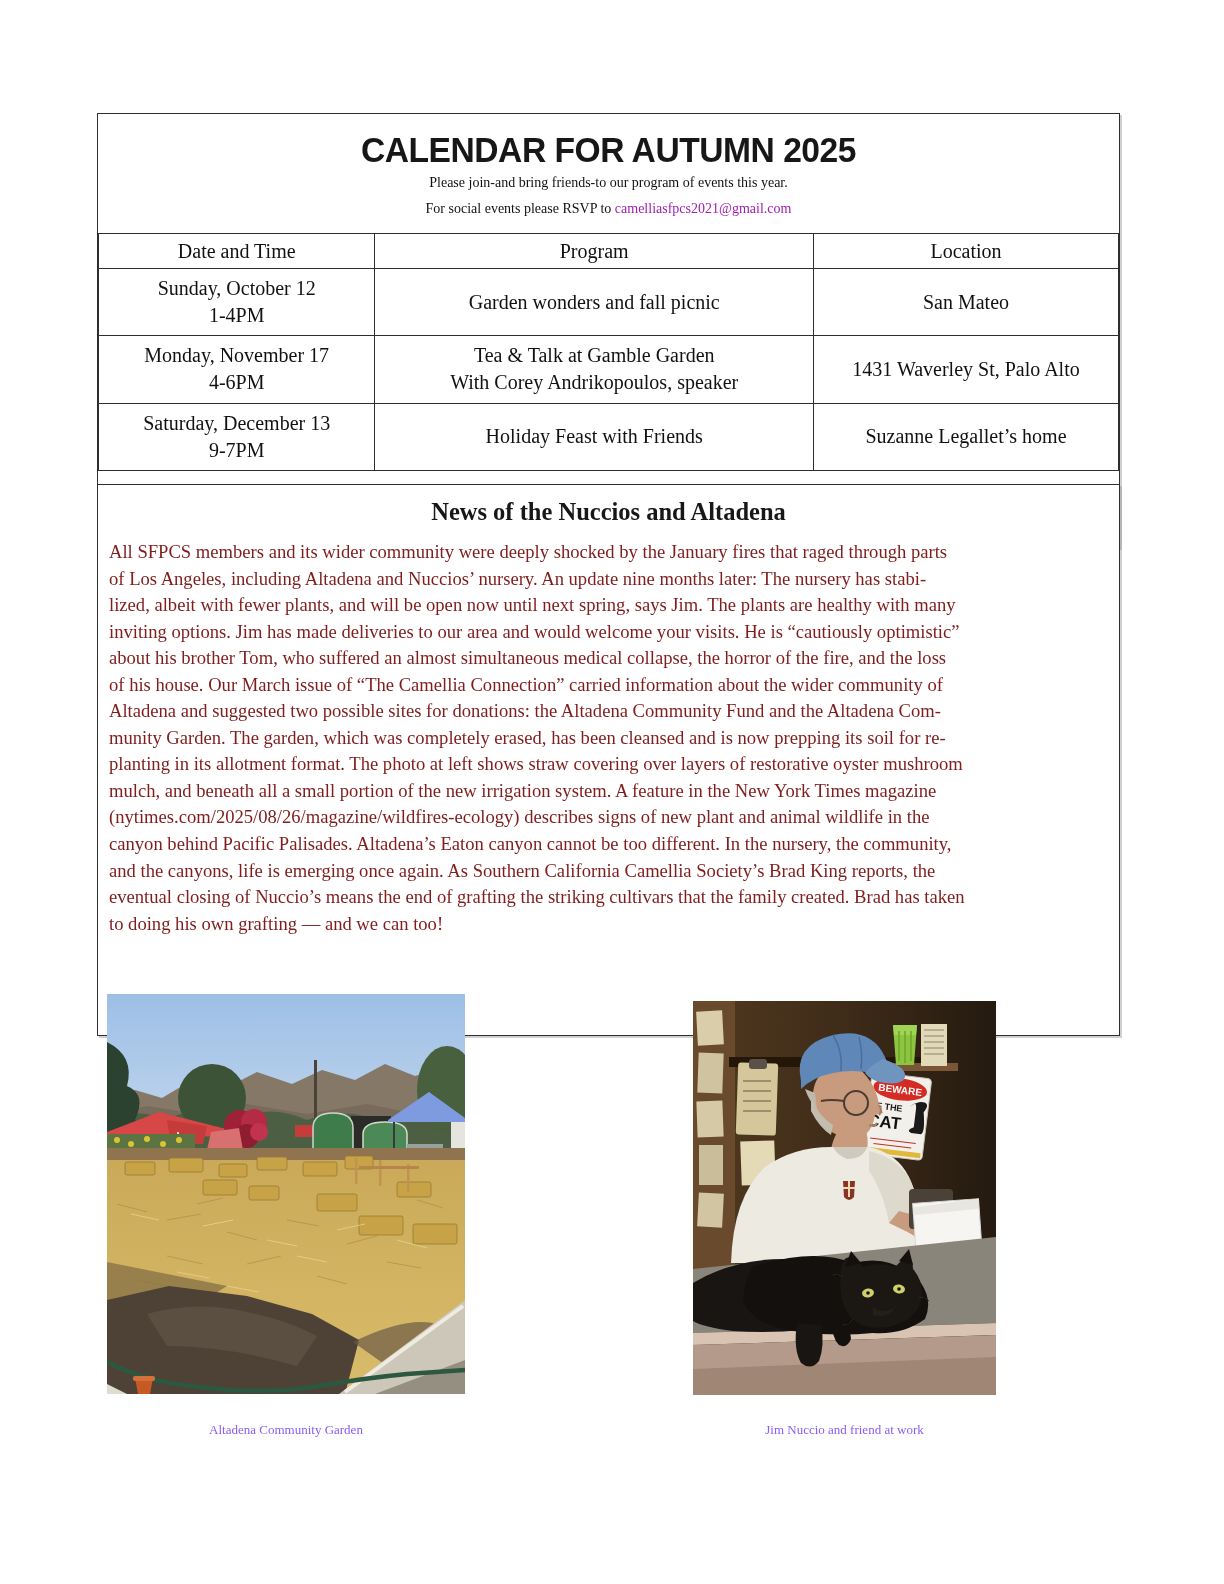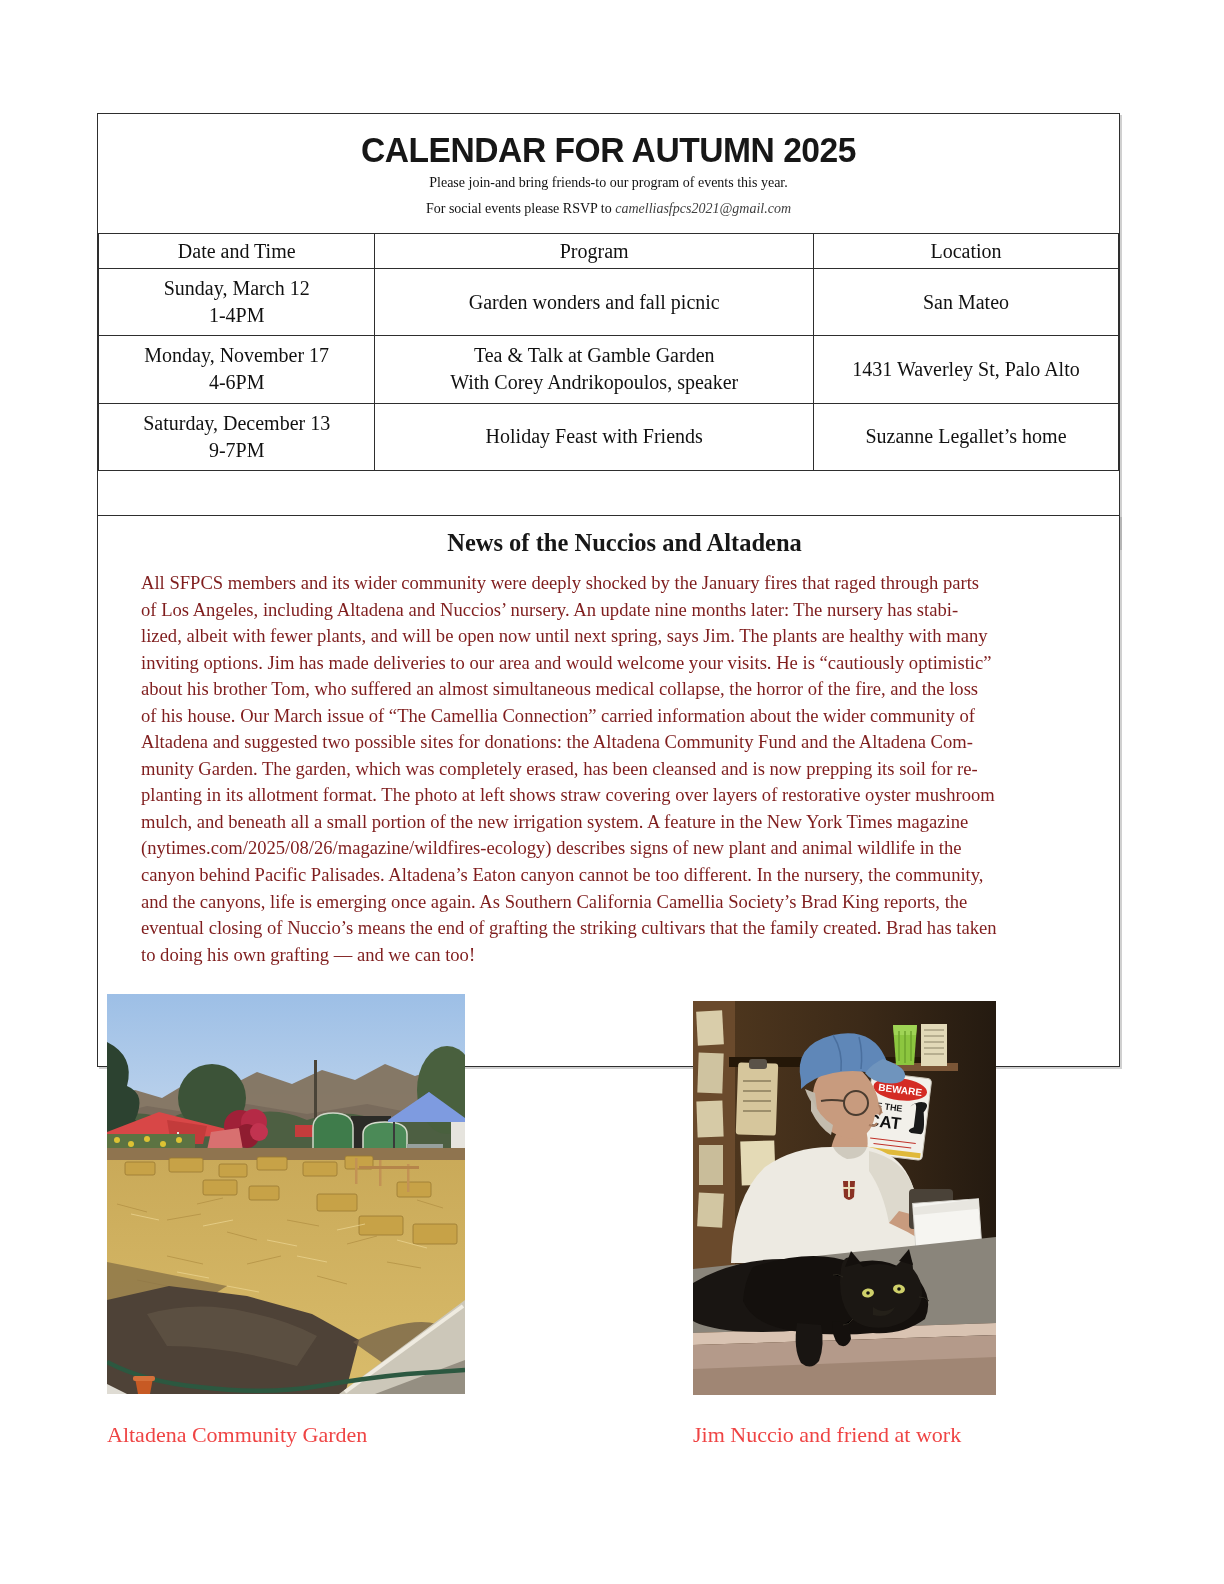--- a/index.html
+++ b/index.html
@@ -3,45 +3,45 @@
 <meta charset="utf-8">
 <style>
   html,body{margin:0;padding:0;}
   body{background:#ffffff;font-family:"Liberation Serif",serif;color:#1a1a1a;}
   .page{position:relative;width:1224px;height:1584px;background:#fff;overflow:hidden;}
 
   
   .outbox{position:absolute;box-sizing:border-box;border:1px solid #2e2e2e;background:#fff;
           box-shadow:2px 2px 0 rgba(150,150,150,.45);}
   .calendar-box{left:97px;top:113px;width:1023px;height:435px;}
-  .news-box{left:97px;top:515px;width:1023px;height:552px;padding-left:32px;}
+  .news-box{left:97px;top:484px;width:1023px;height:552px;}
 
   
   .cal-head{height:119px;text-align:center;}
   .cal-title{font-family:"Liberation Sans",sans-serif;font-weight:900;font-size:35px;
              letter-spacing:-.5px;padding-top:16px;transform:scaleX(.96);color:#171717;}
   .cal-sub{font-size:14px;line-height:26px;color:#111;}
-  .cal-sub a{color:#404040;text-decoration:none;font-style:italic;}
+  .cal-sub a{color:#a21caf;text-decoration:none;}
 
   
   table.cal{width:100%;border-collapse:collapse;table-layout:fixed;height:238px;}
   table.cal th, table.cal td{border:1px solid #2e2e2e;text-align:center;vertical-align:middle;
        font-weight:normal;font-size:20px;line-height:27px;padding:2px 20px;color:#111;}
   table.cal thead th{height:30px;}
 
   
   .news-title{font-size:24.5px;font-weight:bold;text-align:center;margin-top:13px;color:#171717;}
   .news-body{margin:13px 11px 0 11px;font-size:18.6px;line-height:26.55px;
              white-space:pre-line;color:#7f1d1d;}
 
   
   .photo{position:absolute;display:block;}
   .photo-left{left:107px;top:994px;}
   .photo-right{left:693px;top:1001px;}
-  .caption{position:absolute;text-align:left;font-size:22px;color:#ef4444;}
+  .caption{position:absolute;text-align:center;font-size:13px;color:#8b5cf6;}
   .caption-left{left:107px;top:1422px;width:358px;}
   .caption-right{left:693px;top:1422px;width:303px;}
 </style>
 </head>
 <body>
 
 <div class="page">
 
   <div class="outbox calendar-box">
     <div class="cal-head">
@@ -58,21 +58,21 @@
       <thead>
         <tr>
           <th>Date and Time</th>
           <th>Program</th>
           <th>Location</th>
         </tr>
       </thead>
       <tbody>
         <tr>
           <td>
-              <div>Sunday, March 12</div>
+              <div>Sunday, October 12</div>
               <div>1-4PM</div>
             </td>
           <td>
               <div>Garden wonders and fall picnic</div>
               <div></div>
             </td>
           <td>
               <div>San Mateo</div>
             </td>
         </tr>

